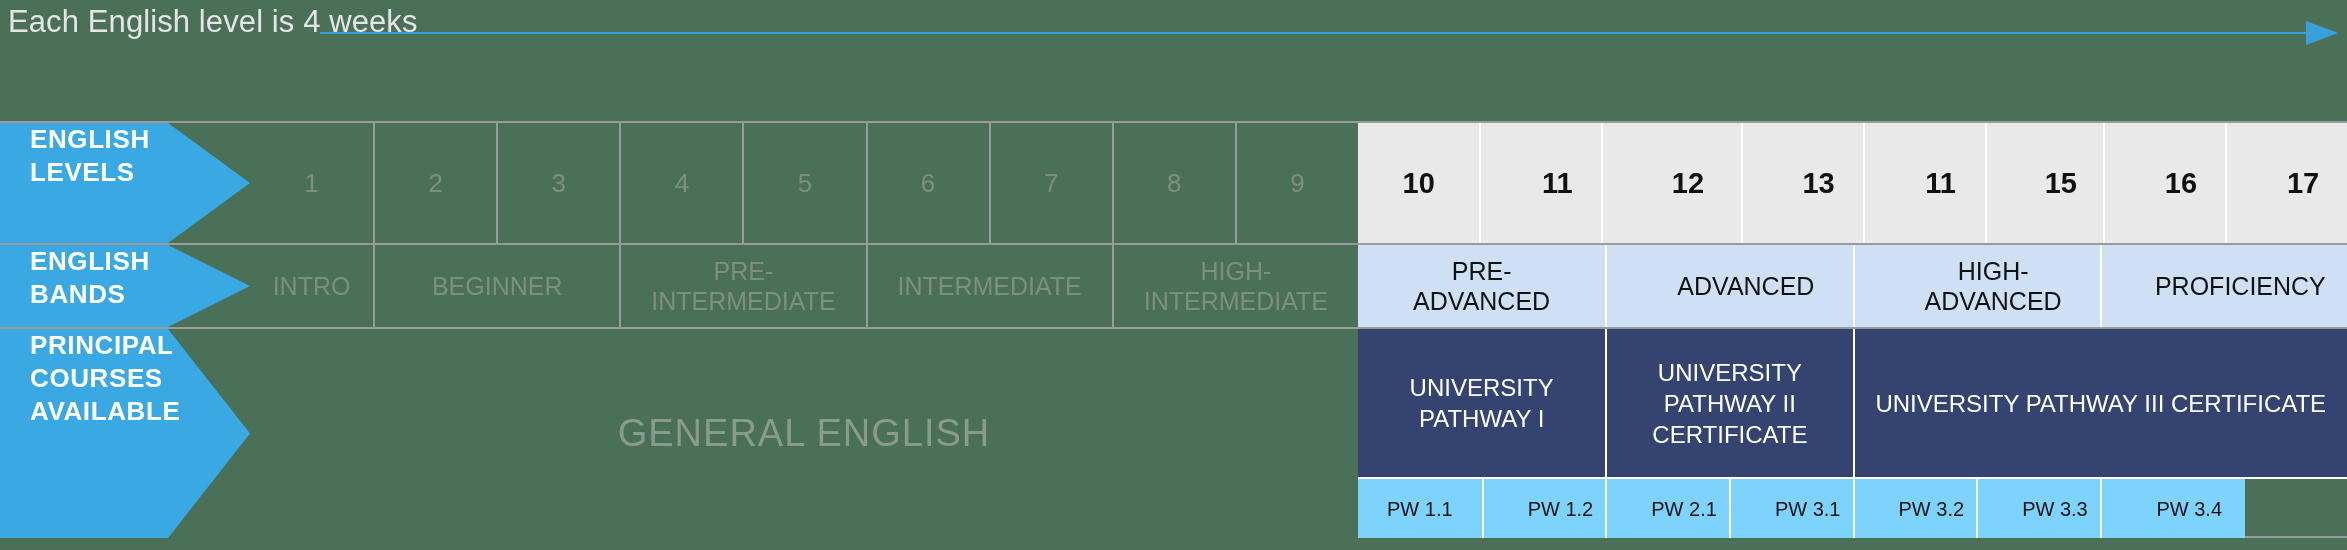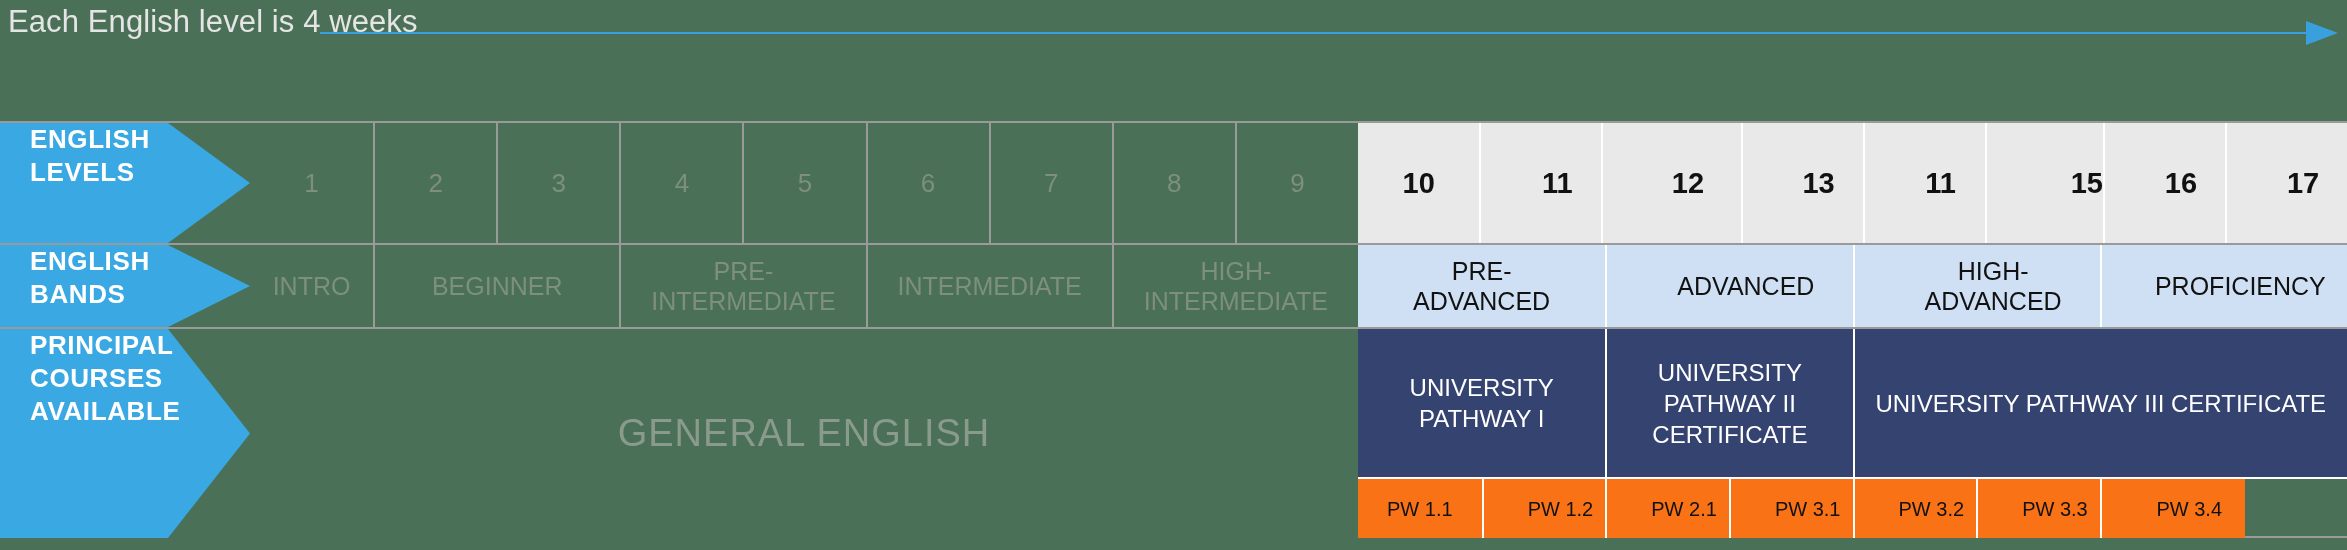--- a/index.html
+++ b/index.html
@@ -168,21 +168,21 @@
   .navy-cell {
     background: #344370;
     color: #ffffff;
     font-size: 24px;
     font-weight: normal;
     line-height: 31px;
   }
 
   
   .pw-cell {
-    background: #f97316;
+    background: #7dd3fc;
     color: #111111;
     font-size: 20px;
   }
 
   #courses-general {
     position: absolute;
     left: 250px;
     top: 0;
     width: 1108px;
     height: 100%;
@@ -277,21 +277,21 @@
         </div>
         <div class="cell grey-cell vdiv-light" style="width: 141px;">
           <span>12</span>
         </div>
         <div class="cell grey-cell vdiv-light" style="width: 123.625px;">
           <span>13</span>
         </div>
         <div class="cell grey-cell vdiv-light" style="width: 123.625px;">
           <span>11</span>
         </div>
-        <div class="cell grey-cell vdiv-light" style="width: 120px; justify-content: flex-end;">
+        <div class="cell grey-cell vdiv-light" style="width: 120px;">
           <span>15</span>
         </div>
         <div class="cell grey-cell vdiv-light" style="width: 123.625px;">
           <span>16</span>
         </div>
         <div class="cell grey-cell vdiv-light" style="width: 123.625px;">
           <span>17</span>
         </div>
       </div>
   </div>

